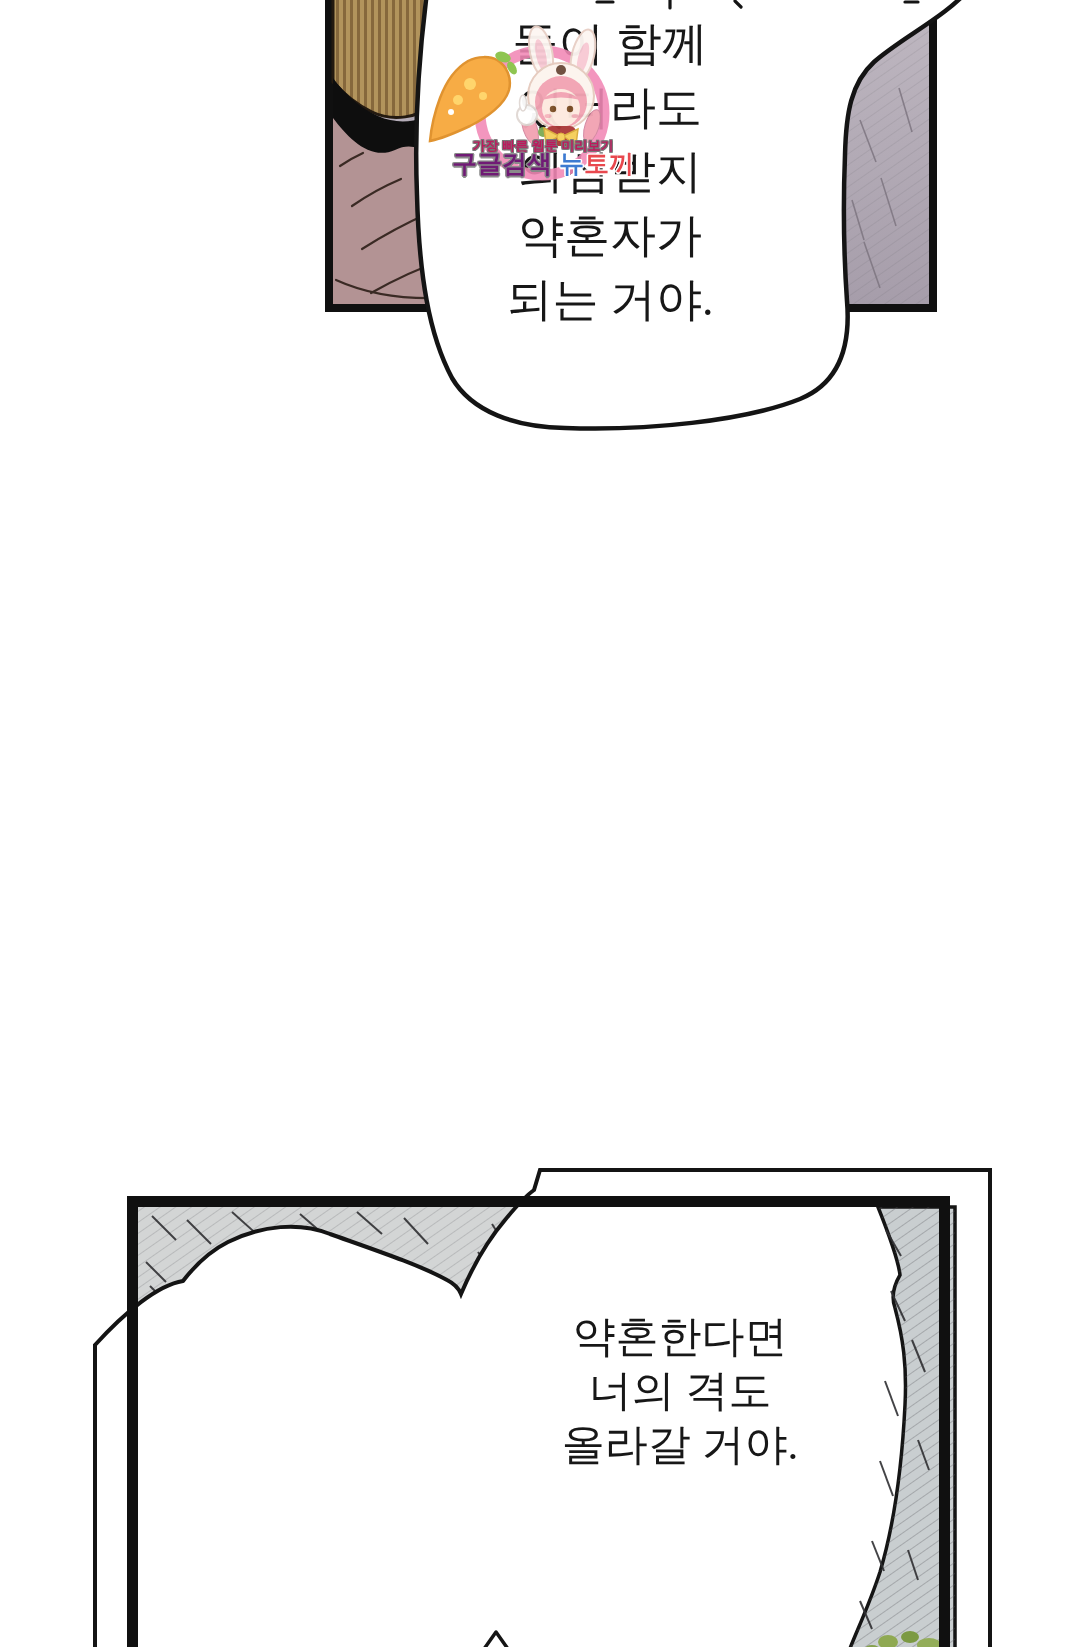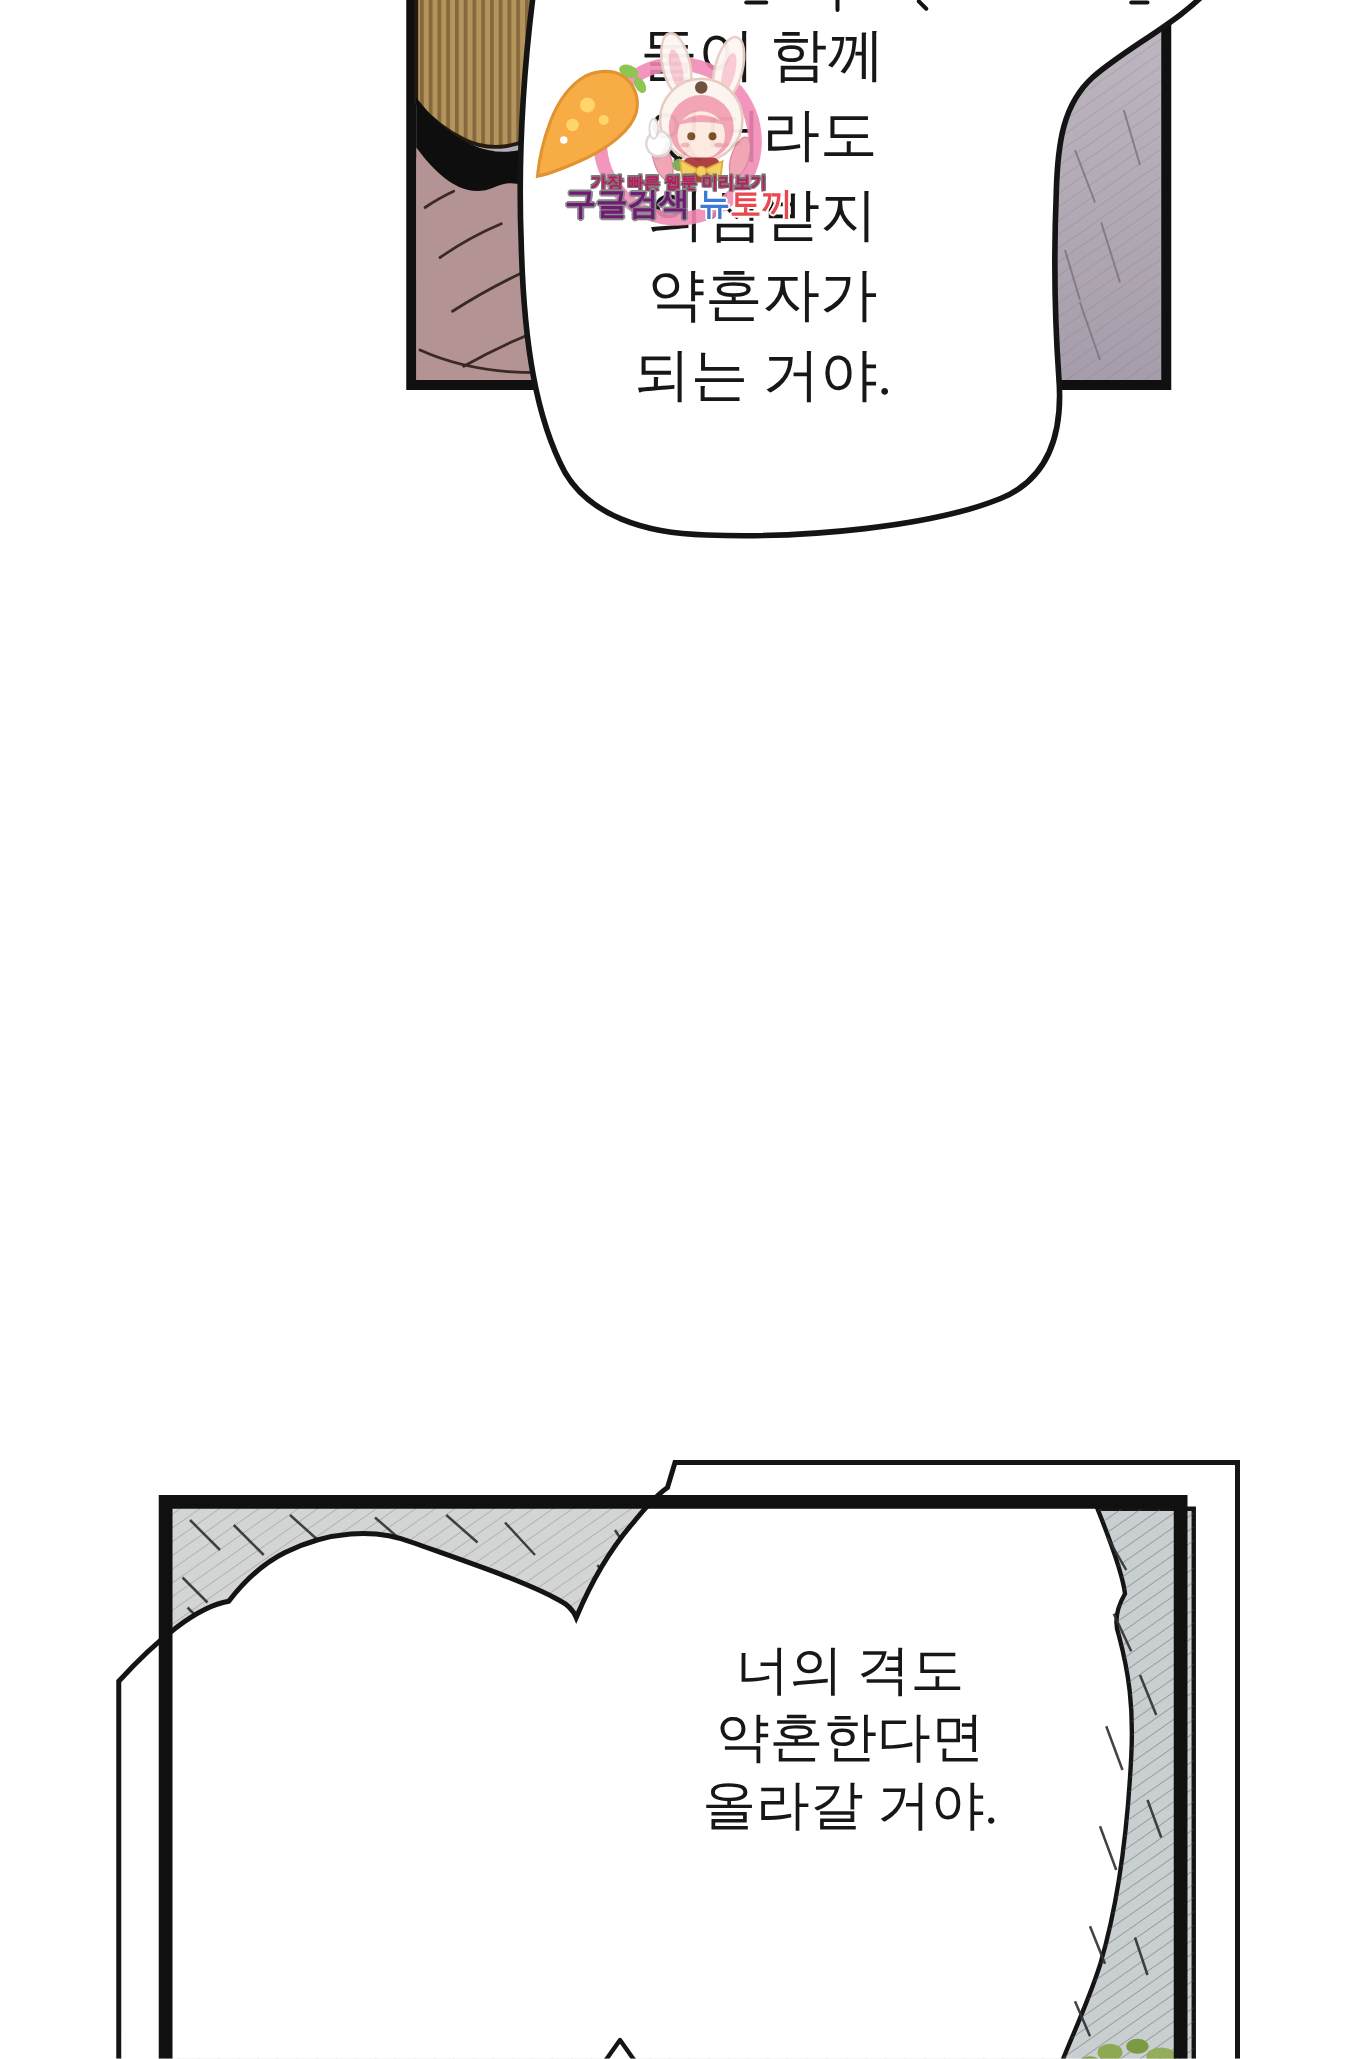--- a/index.html
+++ b/index.html
@@ -149,22 +149,22 @@
 
   <div class="bubble-text top-bubble-text">
     <div class="line">둘이 함께</div>
     <div class="line">있더라도</div>
     <div class="line">의심받지</div>
     <div class="line">약혼자가</div>
     <div class="line">되는 거야.</div>
   </div>
 
   <div class="bubble-text br-bubble-text">
+    <div class="line">약혼한다면</div>
     <div class="line">너의 격도</div>
-    <div class="line">약혼한다면</div>
     <div class="line">올라갈 거야.</div>
   </div>
 
 
   <svg class="watermark-illustration" viewBox="0 0 1080 1647" width="1080" height="1647" xmlns="http://www.w3.org/2000/svg" opacity="0.96">
     <g>
 
       <circle cx="542" cy="113" r="62" fill="none" stroke="#f189b5" stroke-width="11" opacity="0.92"></circle>
 
       <g>

